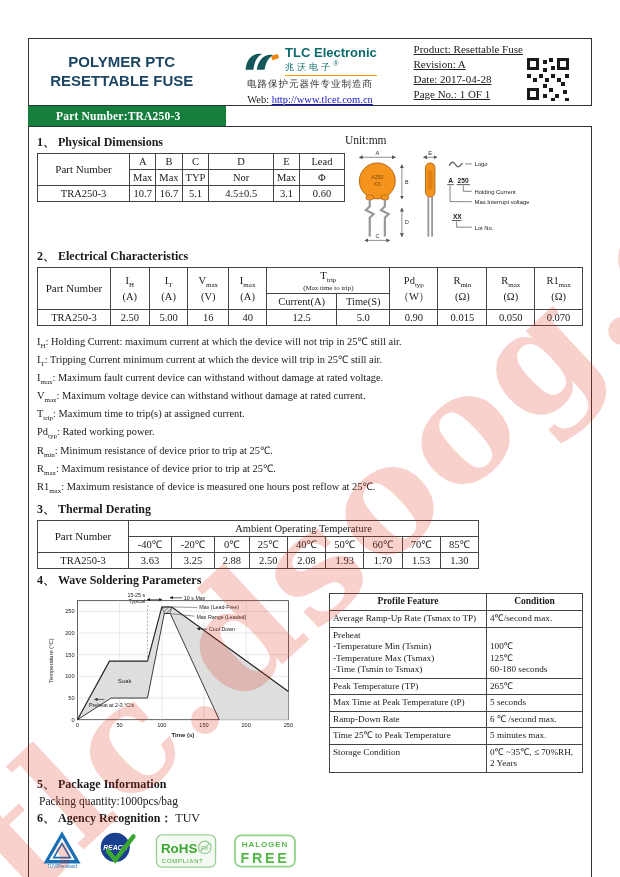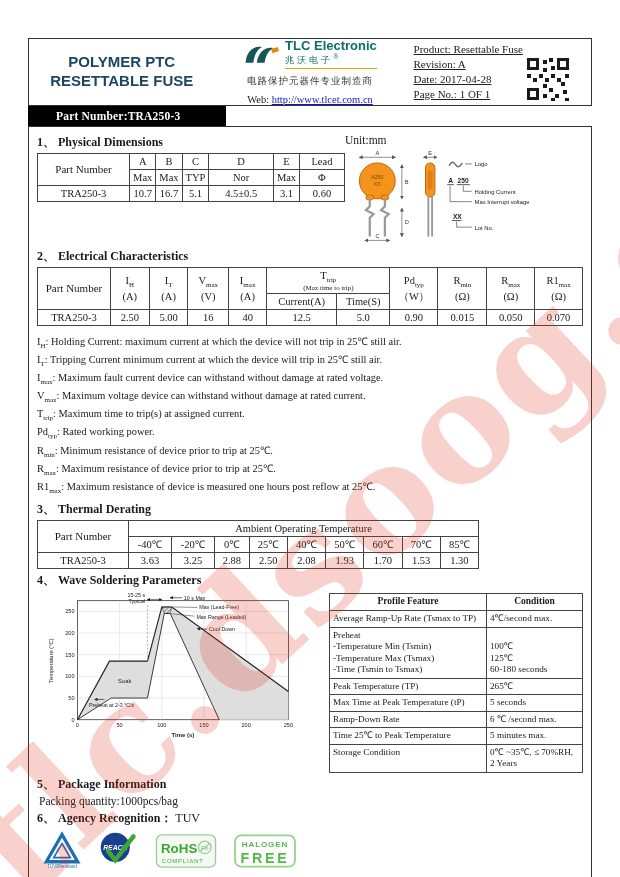--- a/index.html
+++ b/index.html
@@ -4,33 +4,33 @@
 <style>
   html,body{margin:0;padding:0;background:#e8e8e8;}
   .page{position:relative;width:620px;height:877px;background:#fff;margin:0 auto;
         font-family:"Liberation Serif",serif;color:#1a1a1a;overflow:hidden;}
   .inner{position:absolute;left:28px;top:38px;width:564px;}
 
   
   .hdr{border:1px solid #333;display:flex;height:66px;align-items:stretch;}
   .hdr-left{width:33%;display:flex;flex-direction:column;justify-content:center;align-items:center;
             font-family:"Liberation Sans",sans-serif;font-weight:bold;font-size:15px;color:#1c4663;line-height:1.25;}
-  .hdr-mid{width:34%;border-left:0;display:flex;flex-direction:column;align-items:center;justify-content:space-between;font-size:10px;}
+  .hdr-mid{width:34%;border-left:0;display:flex;flex-direction:column;align-items:center;justify-content:flex-end;font-size:10px;}
   .logo-row{display:flex;align-items:center;gap:4px;}
   .logo-txt{color:#0d6b6b;font-family:"Liberation Sans",sans-serif;font-weight:bold;font-size:13px;line-height:1;}
   .logo-cn{color:#0d6b6b;font-size:9px;letter-spacing:3px;border-bottom:1px solid #f0a000;padding-bottom:1px;}
   .tagline{color:#333;font-size:9.5px;margin-top:2px;letter-spacing:1px;}
   .webline{font-size:10.5px;margin-top:3px;color:#222;}
   .webline a{color:#1515c8;}
   .hdr-right{flex:1;display:flex;align-items:center;padding-left:8px;}
   .meta{font-size:11px;line-height:1.35;color:#222;text-decoration:underline;}
   .qr{margin-left:2px;margin-top:14px;}
 
   
-  .partbar{width:170px;background:#000000;color:#fff;font-weight:bold;font-size:11.5px;
+  .partbar{width:170px;background:#15803d;color:#fff;font-weight:bold;font-size:11.5px;
            padding:4px 0 4px 28px;letter-spacing:.2px;}
 
   
   .main{border:1px solid #333;margin-top:0;padding:4px 8px 6px 8px;position:relative;}
   .sec-head{font-weight:bold;font-size:12px;margin:3px 0 2px 0;}
   .row-flex{display:flex;align-items:flex-start;}
   .unit{font-weight:normal;font-size:11.5px;}
 
   table{border-collapse:collapse;}
   th,td{border:1px solid #444;font-size:10.5px;text-align:center;padding:1px 3px;font-weight:normal;line-height:1.25;}

